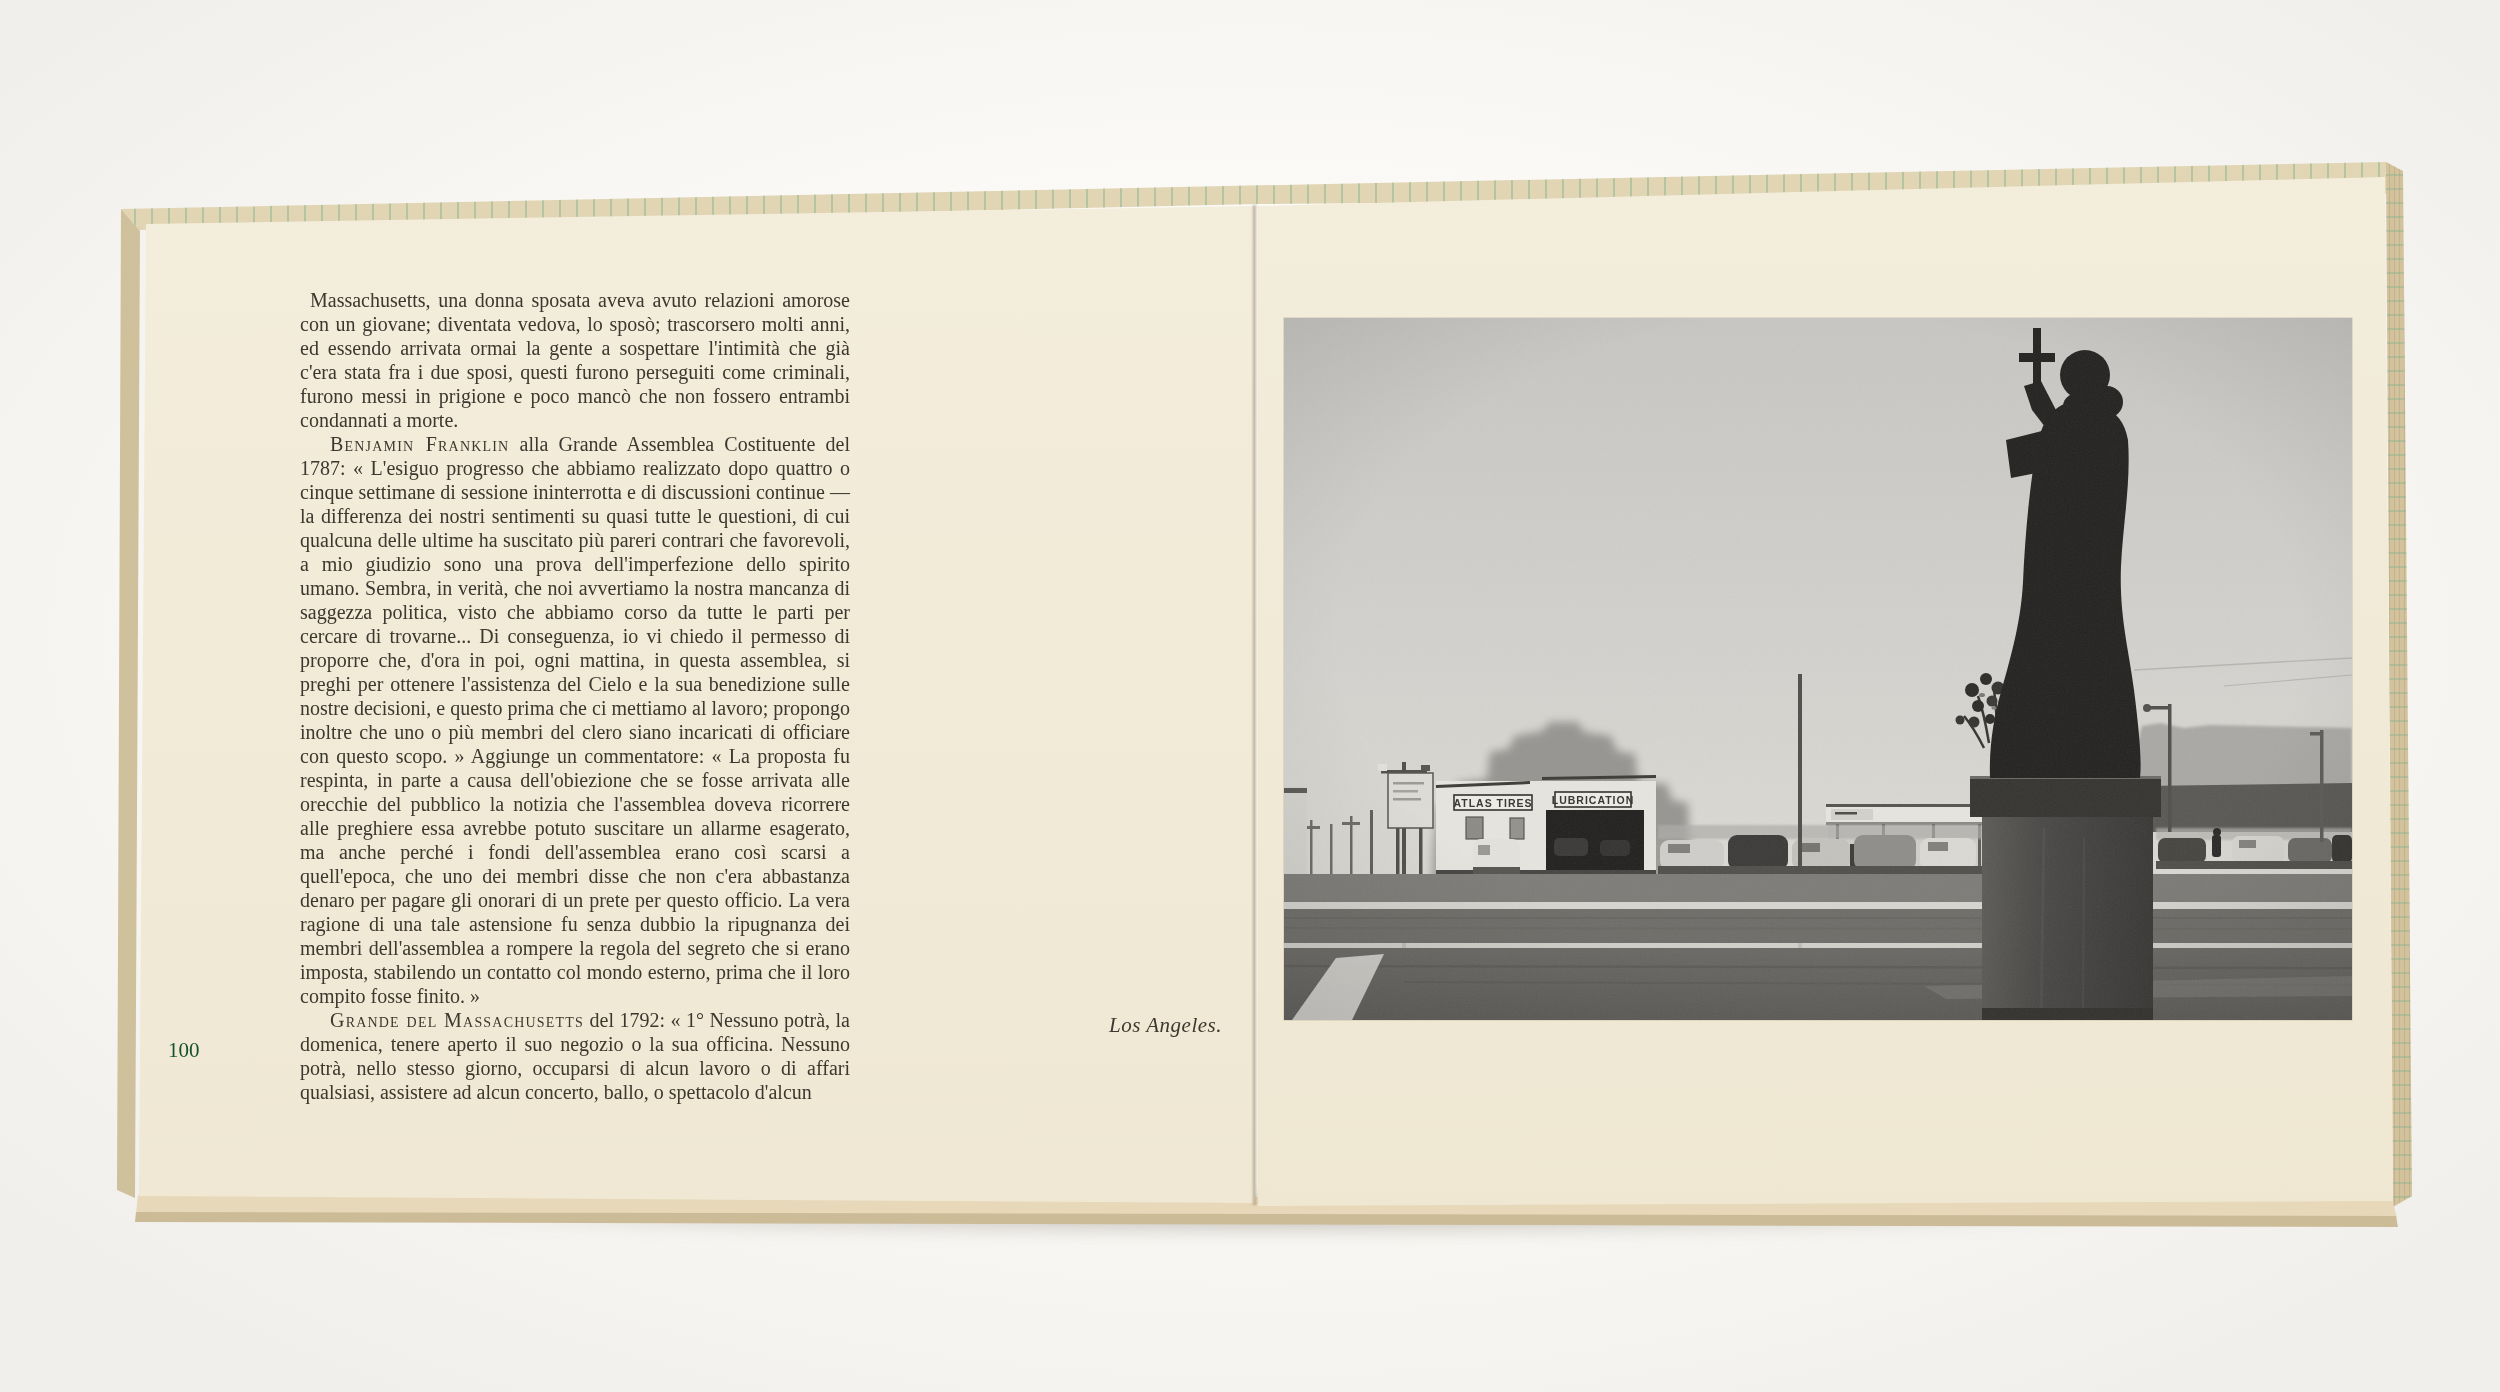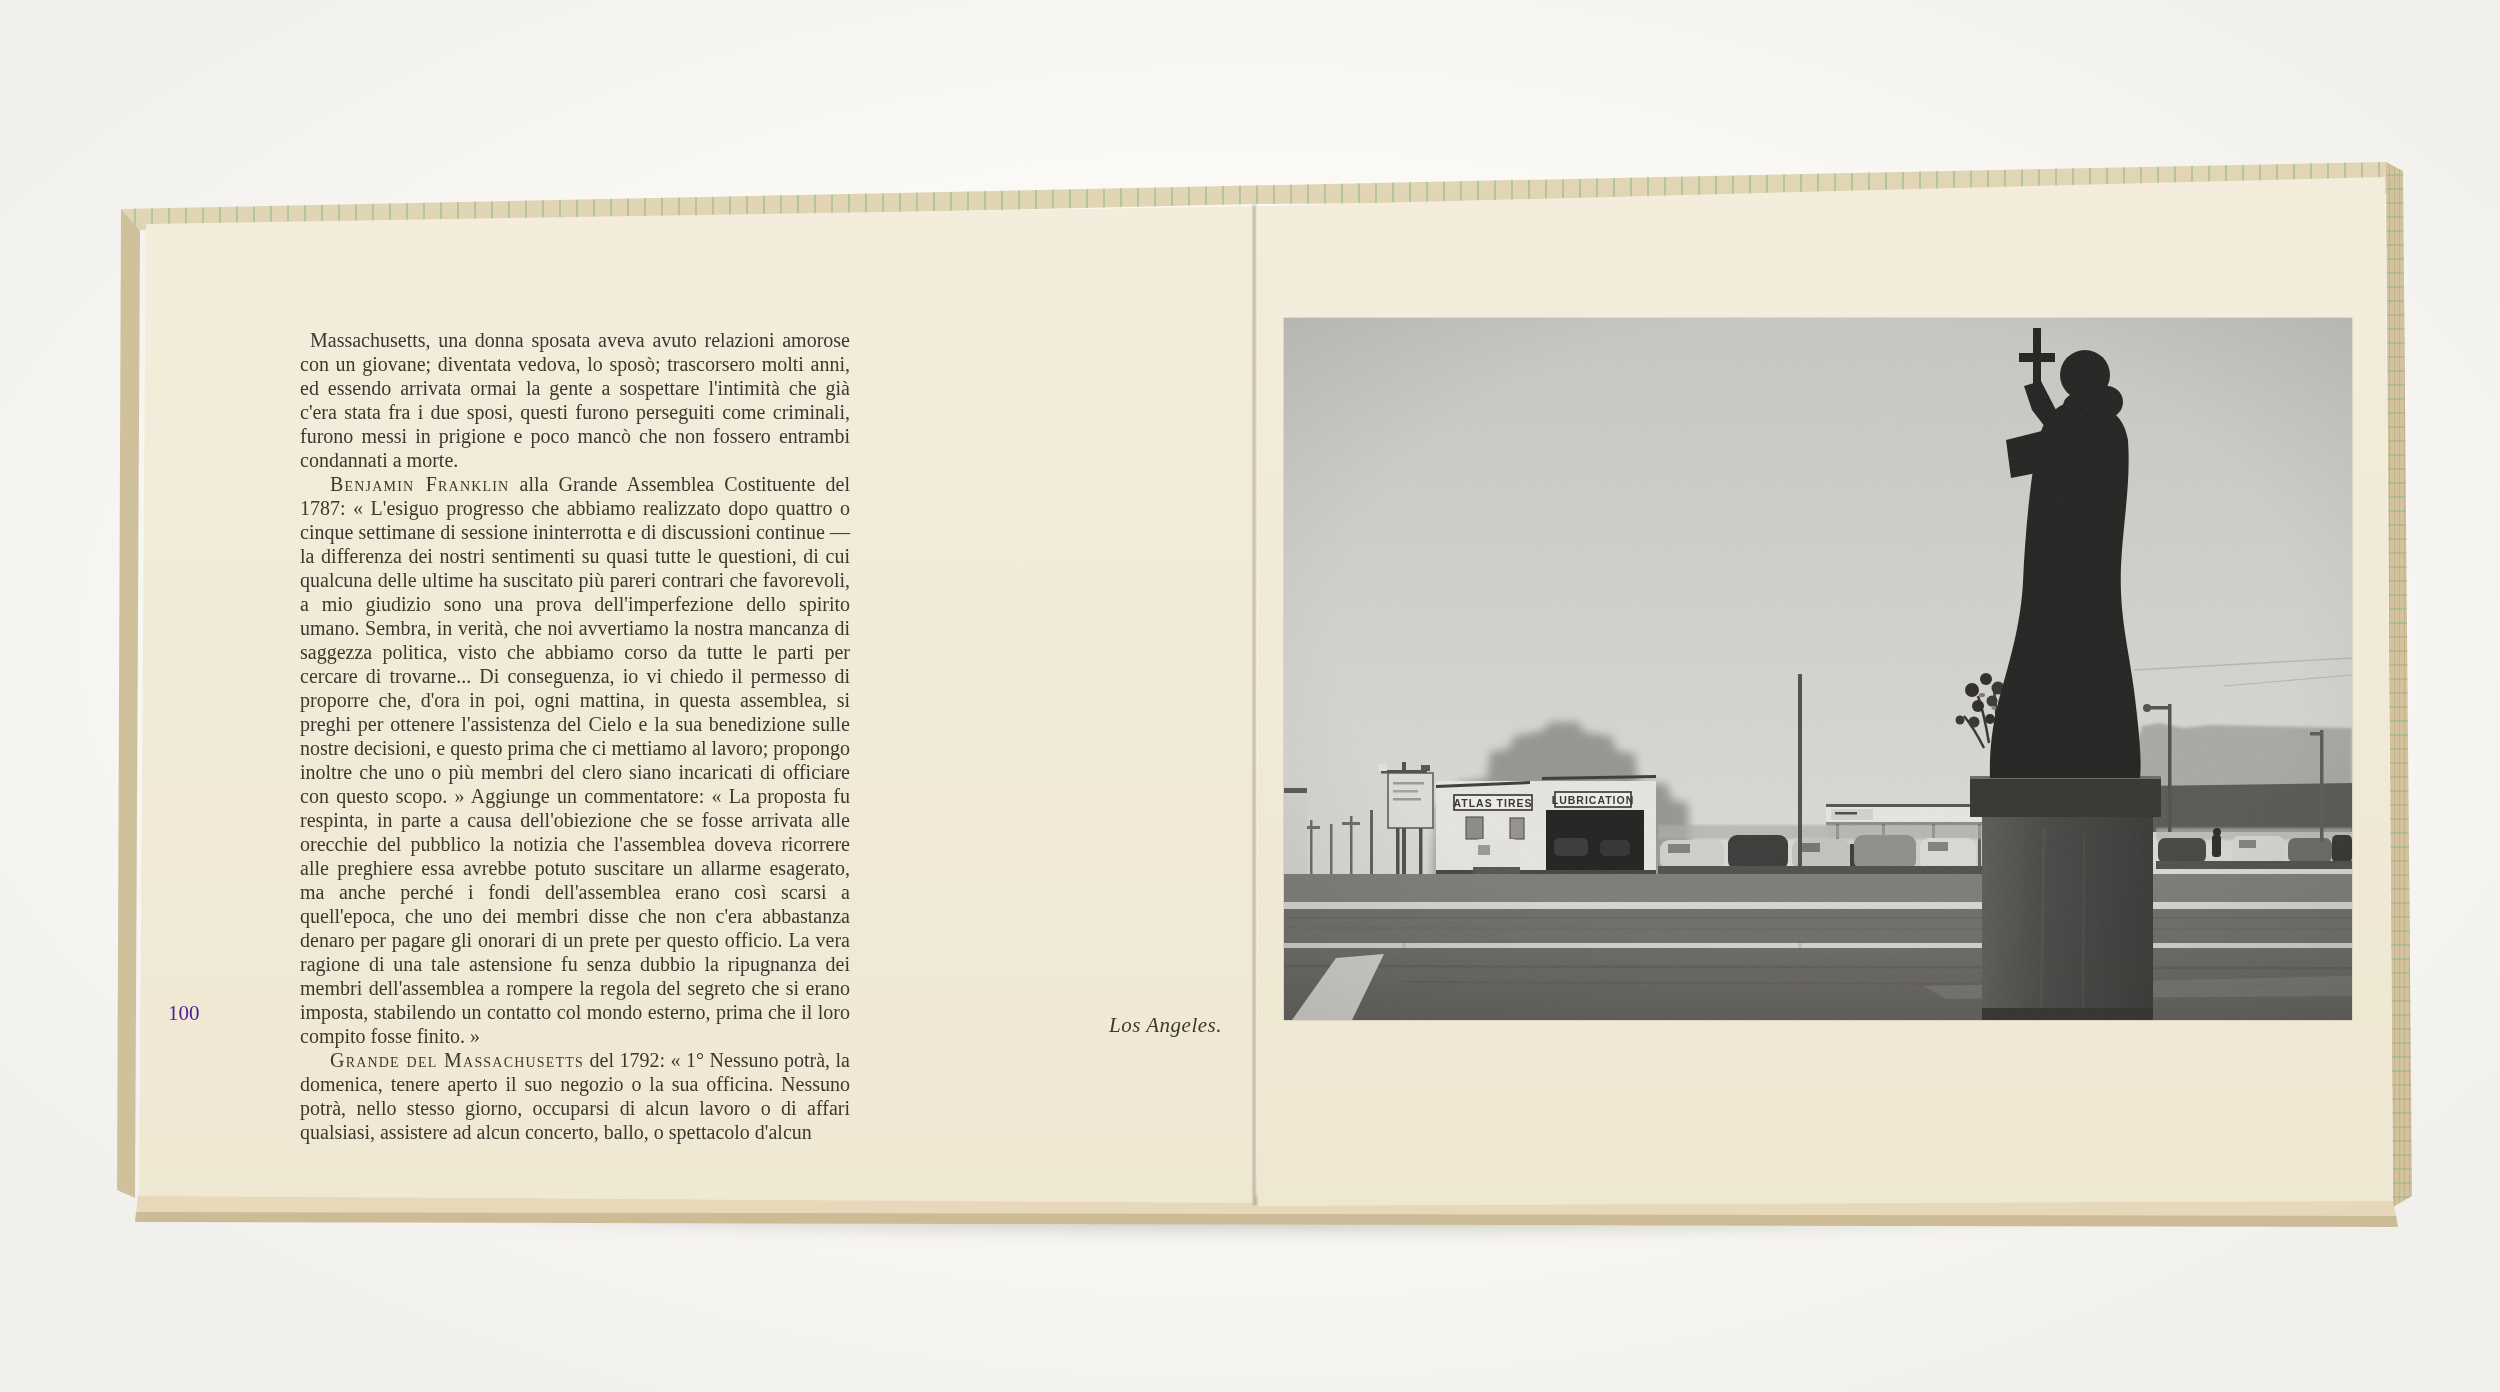--- a/index.html
+++ b/index.html
@@ -72,24 +72,24 @@
     filter:blur(1px);
   }
 
   
   .text-block{
     position:absolute;left:300px;top:288px;width:550px;
     color:#3c372f;font-size:20px;line-height:24px;text-align:justify;
   }
   .text-block p{margin:0;}
   .text-block p + p{margin-top:0;text-indent:30px;}
-  .text-block p:first-child{text-indent:10px;margin-top:40px;}
+  .text-block p:first-child{text-indent:10px;}
   .lead{font-variant:small-caps;letter-spacing:1.2px;}
   .page-number{
-    position:absolute;left:168px;top:1001px;color:#4c1d95;font-size:21px;
+    position:absolute;left:168px;top:1038px;color:#14532d;font-size:21px;
   }
   .caption{
     position:absolute;left:1000px;top:1001px;width:222px;text-align:right;
     color:#3c372f;font-size:21px;font-style:italic;letter-spacing:.5px;margin-top:12px;
   }
 
   
   .photo{
     position:absolute;left:1284px;top:318px;width:1068px;height:702px;
     box-shadow:0 0 0 .5px rgba(90,80,60,.25);

